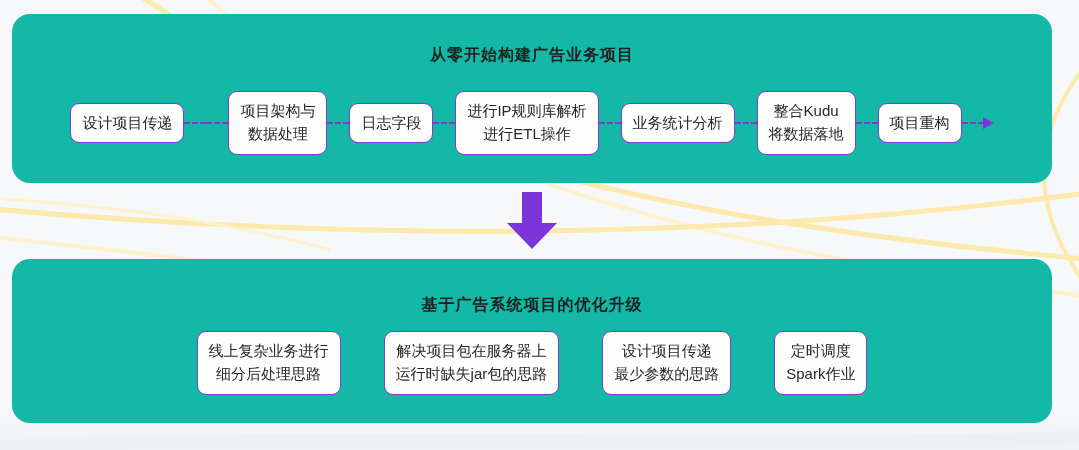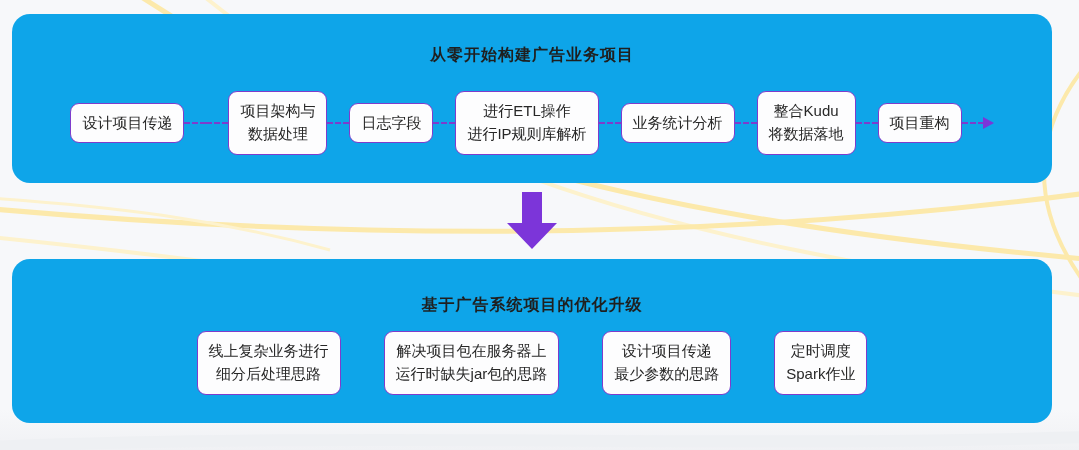--- a/index.html
+++ b/index.html
@@ -3,21 +3,21 @@
 <meta charset="utf-8">
 <style>
   html,body{margin:0;padding:0;}
   body{
     width:1079px;height:450px;position:relative;overflow:hidden;
     background:linear-gradient(180deg,#f7f8fa 0%,#f7f8fa 91%,#f0f1f4 100%);
     font-family:"Liberation Sans","DejaVu Sans",sans-serif;
   }
   .bg-curves{position:absolute;left:0;top:0;width:1079px;height:450px;z-index:0;}
   .panel{
-    position:absolute;left:12px;width:1040px;background:#0ea5e9;
+    position:absolute;left:12px;width:1040px;background:#14b8a6;
     border-radius:18px;z-index:1;
   }
   .panel-top{top:14px;height:169px;}
   .panel-bottom{top:259px;height:164px;}
   .panel-title{
     margin:0;text-align:center;font-size:16px;font-weight:700;
     color:#1f1f1f;letter-spacing:1px;
   }
   .panel-top .panel-title{padding-top:31px;}
   .panel-bottom .panel-title{padding-top:36px;}
@@ -74,22 +74,22 @@
       <span class="ln">数据处理</span>
     </div>
     <span class="dash"></span>
 
     <div class="step">
       <span class="ln">日志字段</span>
     </div>
     <span class="dash"></span>
 
     <div class="step">
+      <span class="ln">进行IP规则库解析</span>
       <span class="ln">进行ETL操作</span>
-      <span class="ln">进行IP规则库解析</span>
     </div>
     <span class="dash"></span>
 
     <div class="step">
       <span class="ln">业务统计分析</span>
     </div>
     <span class="dash"></span>
 
     <div class="step">
       <span class="ln">整合Kudu</span>

